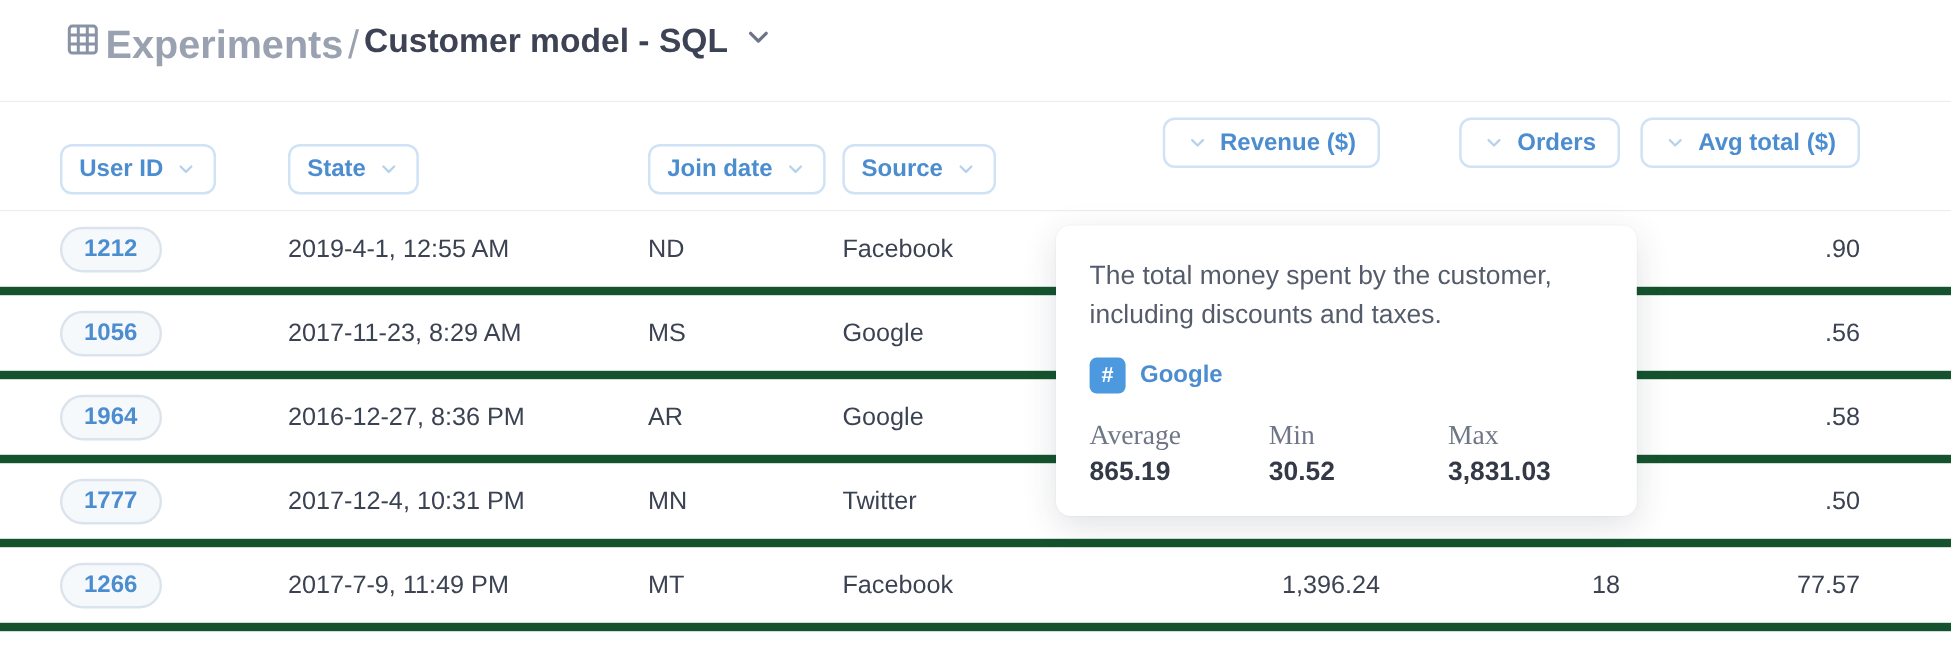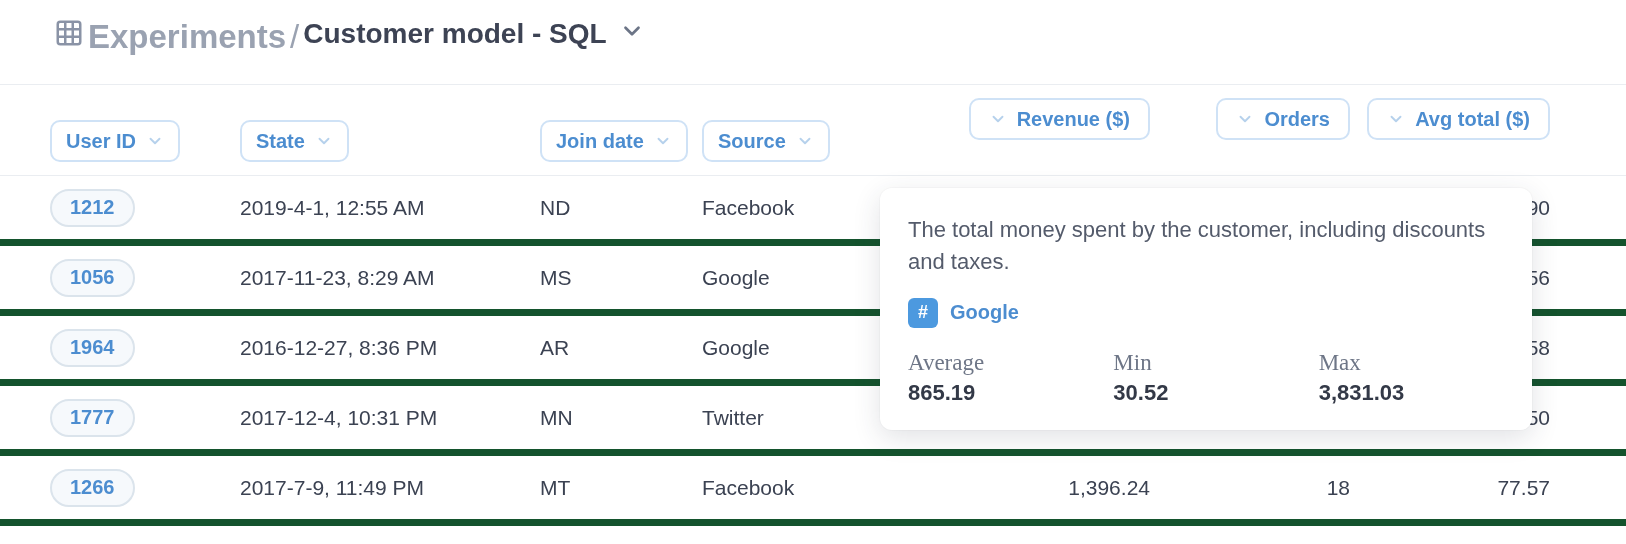--- a/index.html
+++ b/index.html
@@ -112,21 +112,21 @@
     justify-self: start;
   }
   .num { justify-self: end; font-variant-numeric: tabular-nums; }
   .txt { justify-self: start; }
 
   
   .popover {
     position: absolute;
     top: 12px;
     left: 880px;
-    width: 652px;
+    width: 484px;
     background: #ffffff;
     border-radius: 12px;
     box-shadow: 0 8px 28px rgba(40,50,70,0.14), 0 0 0 1px rgba(0,0,0,0.02);
     padding: 26px 28px 24px 28px;
   }
   .popover .desc {
     color: #545b6b;
     font-size: 22px;
     line-height: 1.45;
     margin-bottom: 20px;

